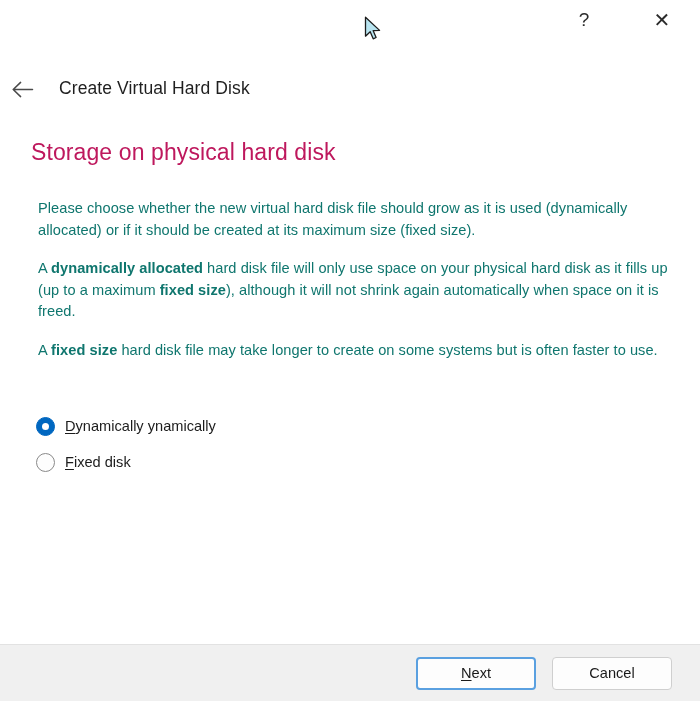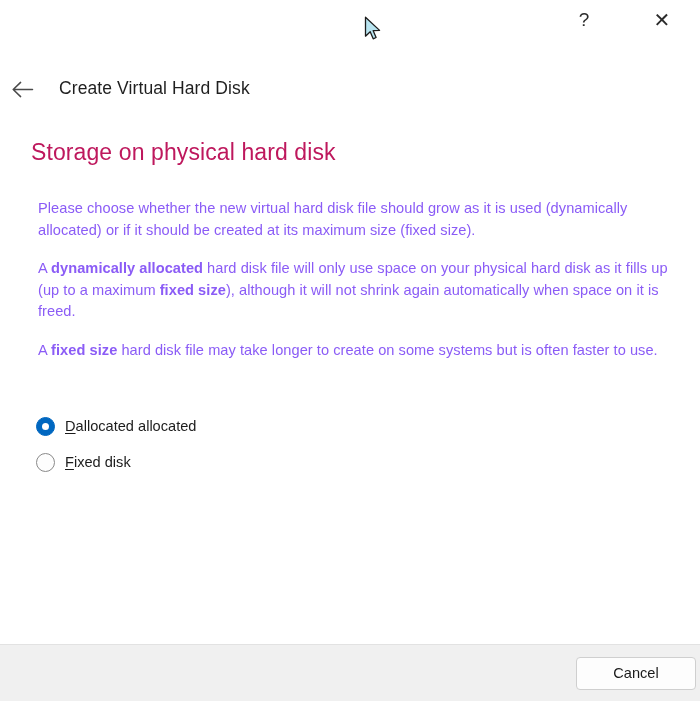--- a/index.html
+++ b/index.html
@@ -93,21 +93,21 @@
   
   .content {
     position: absolute;
     top: 198px;
     left: 38px;
     width: 648px;
   }
   .para {
     font-size: 14.6px;
     line-height: 21.5px;
-    color: #8b5cf6;
+    color: #0f766e;
     margin: 0 0 17px 0;
     letter-spacing: 0.05px;
   }
   .para:last-of-type { margin-bottom: 17px; }
   .para b { font-weight: bold; }
 
   
   .radio-group {
     position: absolute;
     top: 414px;
@@ -183,21 +183,21 @@
     padding: 0 12px;
     display: flex;
     align-items: center;
     justify-content: center;
     border: 1px solid #cfcfcf;
   }
   .dlg-btn.default {
     border: 2px solid #5aa0e0;
     margin-right: 16px;
   }
-  .dlg-btn.cancel { margin-right: 4px; }
+  .dlg-btn.cancel { margin-right: 28px; }
   .dlg-btn .accel {
     text-decoration: underline;
     text-underline-offset: 2px;
   }
 
   
   .cursor {
     position: absolute;
     left: 364px;
     top: 16px;
@@ -244,31 +244,34 @@
   <p class="para">
     <span>A </span><b>fixed size</b><span> hard disk file may take longer to create on some systems but is often faster to use.</span>
   </p>
 
 </div>
 
 <div class="radio-group">
 
   <div class="radio-row checked">
     <span class="radio-mark"></span>
-    <span class="radio-label"><span class="accel">D</span><span>allocated allocated</span></span>
+    <span class="radio-label"><span class="accel">D</span><span>ynamically ynamically</span></span>
   </div>
 
   <div class="radio-row">
     <span class="radio-mark"></span>
     <span class="radio-label"><span class="accel">F</span><span>ixed disk</span></span>
   </div>
 
 </div>
 
 <div class="footer">
+  <div class="dlg-btn default">
+    <span><span class="accel">N</span><span>ext</span></span>
+  </div>
   <div class="dlg-btn cancel">
     <span>Cancel</span>
   </div>
 </div>
 
 <div class="cursor">
   <svg width="20" height="28" viewBox="0 0 20 28" aria-hidden="true">
     <path d="M1.5 1.2 L1.5 20.2 L6.2 15.7 L9.2 22.8 L12.1 21.5 L9.2 14.7 L15.6 14.4 Z" fill="#b8e4f0" stroke="#1c1c1c" stroke-width="1.3" stroke-linejoin="round"></path>
   </svg>
 </div>

